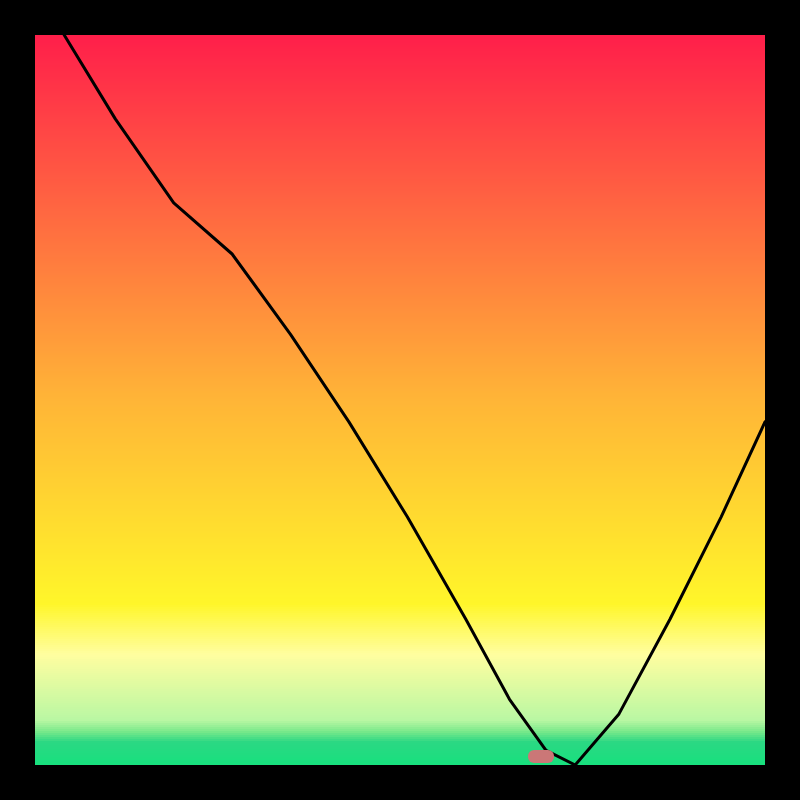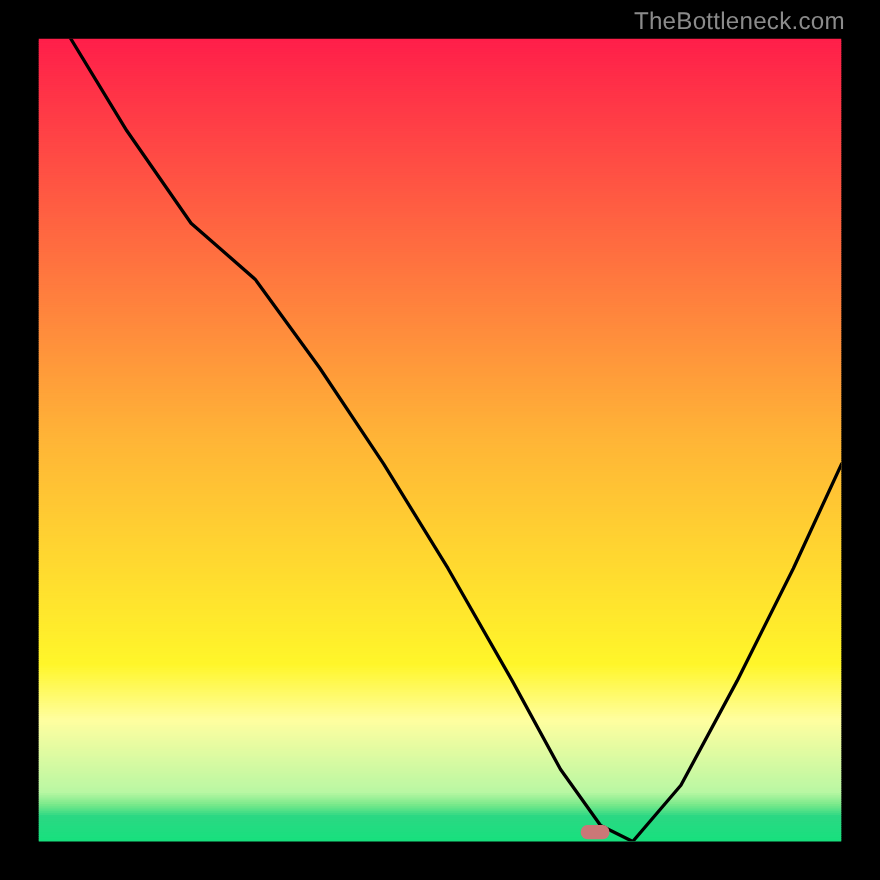--- a/index.html
+++ b/index.html
@@ -433,14 +433,13 @@
         <div class="strip" style="top: 724px; height: 2.8px; background: rgb(27, 223, 127);"></div>
         <div class="strip" style="top: 726px; height: 2.8px; background: rgb(26, 223, 126);"></div>
         <div class="strip" style="top: 728px; height: 2.8px; background: rgb(24, 224, 126);"></div>
       </div>
     <svg class="curve-svg" viewBox="0 0 730 730" preserveAspectRatio="none">
       <path fill="none" stroke="#000000" stroke-width="3" stroke-linecap="round" stroke-linejoin="round" d="M29.2 0.0 L80.3 83.9 L138.7 167.9 L197.1 219.0 L255.5 299.3 L313.9 386.9 L372.3 481.8 L430.7 584.0 L474.5 664.3 L511.0 715.4 L540.2 730.0 L584.0 678.9 L635.1 584.0 L686.2 481.8 L730.0 386.9"></path>
     </svg>
     <div class="marker" style="width: 26px; height: 13px; background: rgb(203, 119, 119); left: 492.89px; top: 714.74px;"></div>
   </div>
 
-  <div class="watermark">TheBottleneck.com</div>
 </div>
 
 </body></html>

